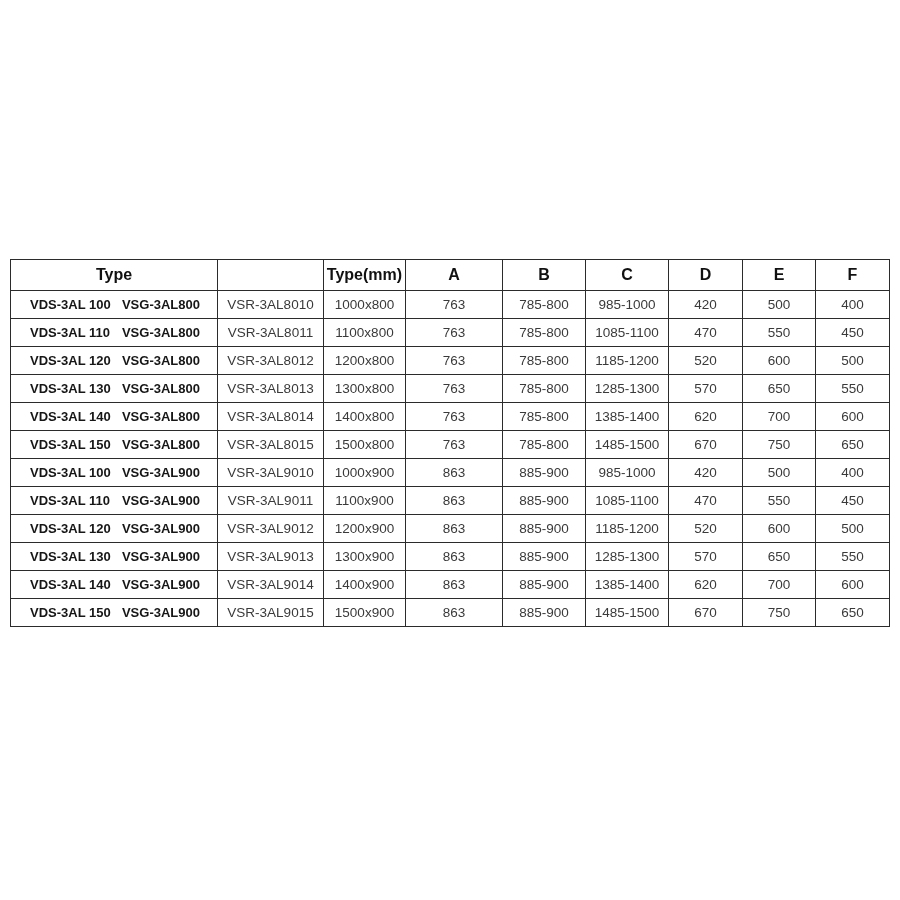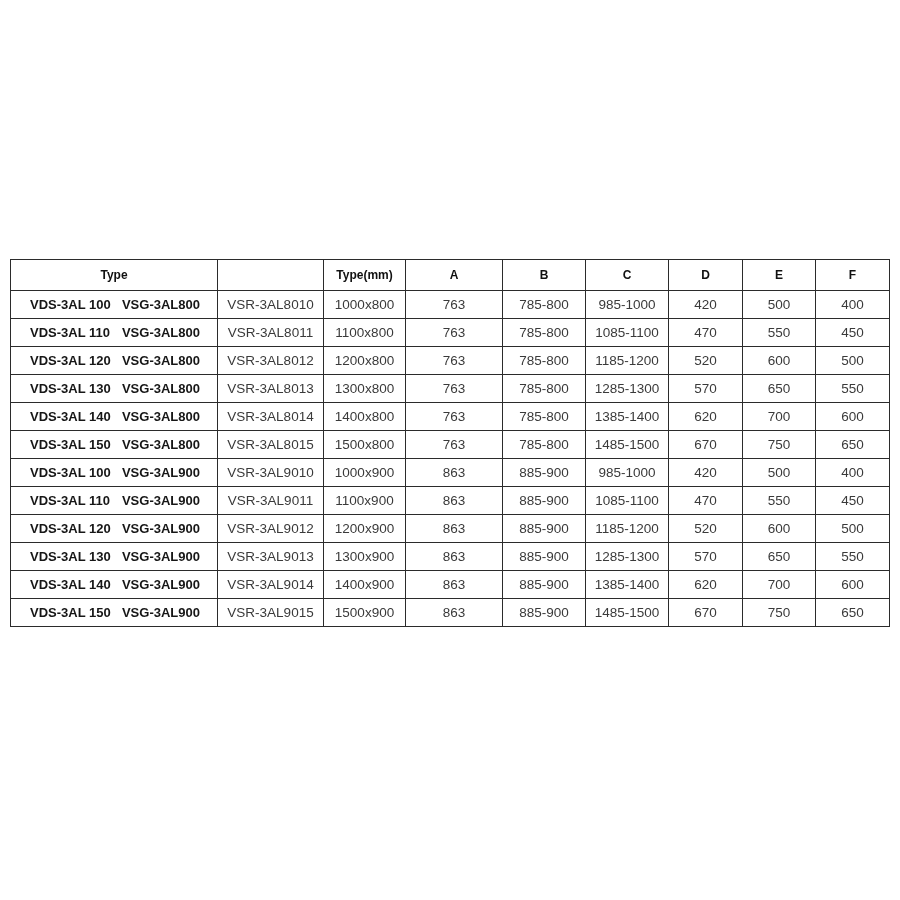--- a/index.html
+++ b/index.html
@@ -27,21 +27,21 @@
   table.spec th,
   table.spec td {
     border: 1px solid #2b2b2b;
     padding: 0;
     overflow: hidden;
     white-space: nowrap;
   }
   table.spec thead tr { height: 31px; }
   table.spec tbody tr { height: 28px; }
   th {
-    font-size: 12px;
+    font-size: 16px;
     font-weight: bold;
     color: #111111;
     text-align: center;
     vertical-align: middle;
   }
   td {
     font-size: 13.5px;
     color: #3a3a3a;
     text-align: center;
     vertical-align: middle;

